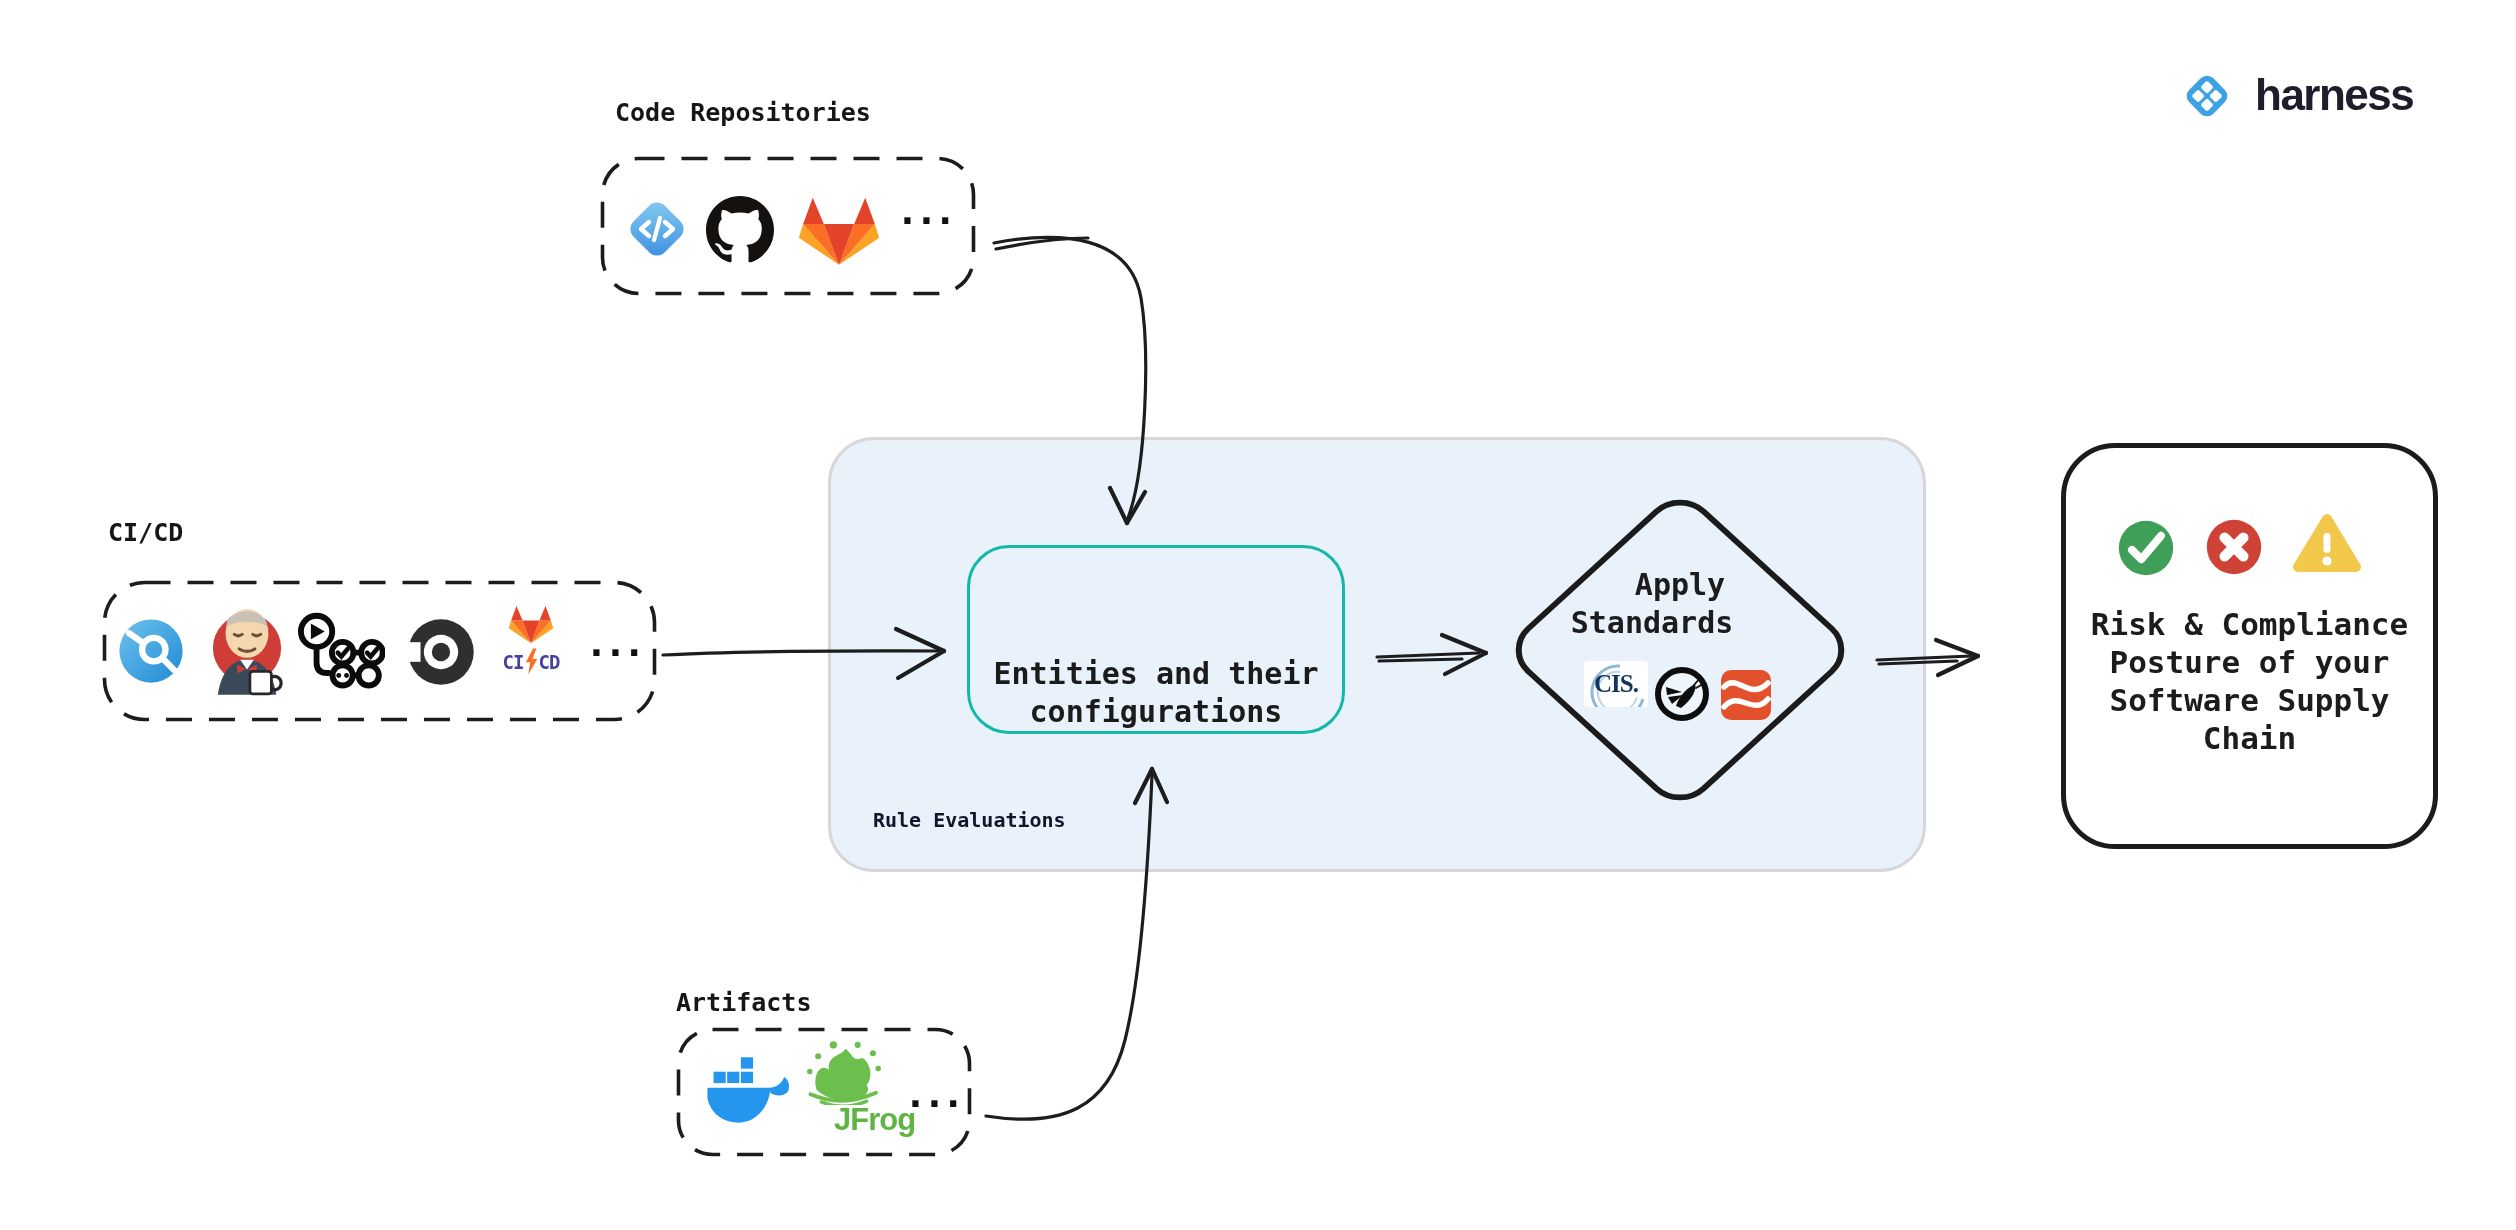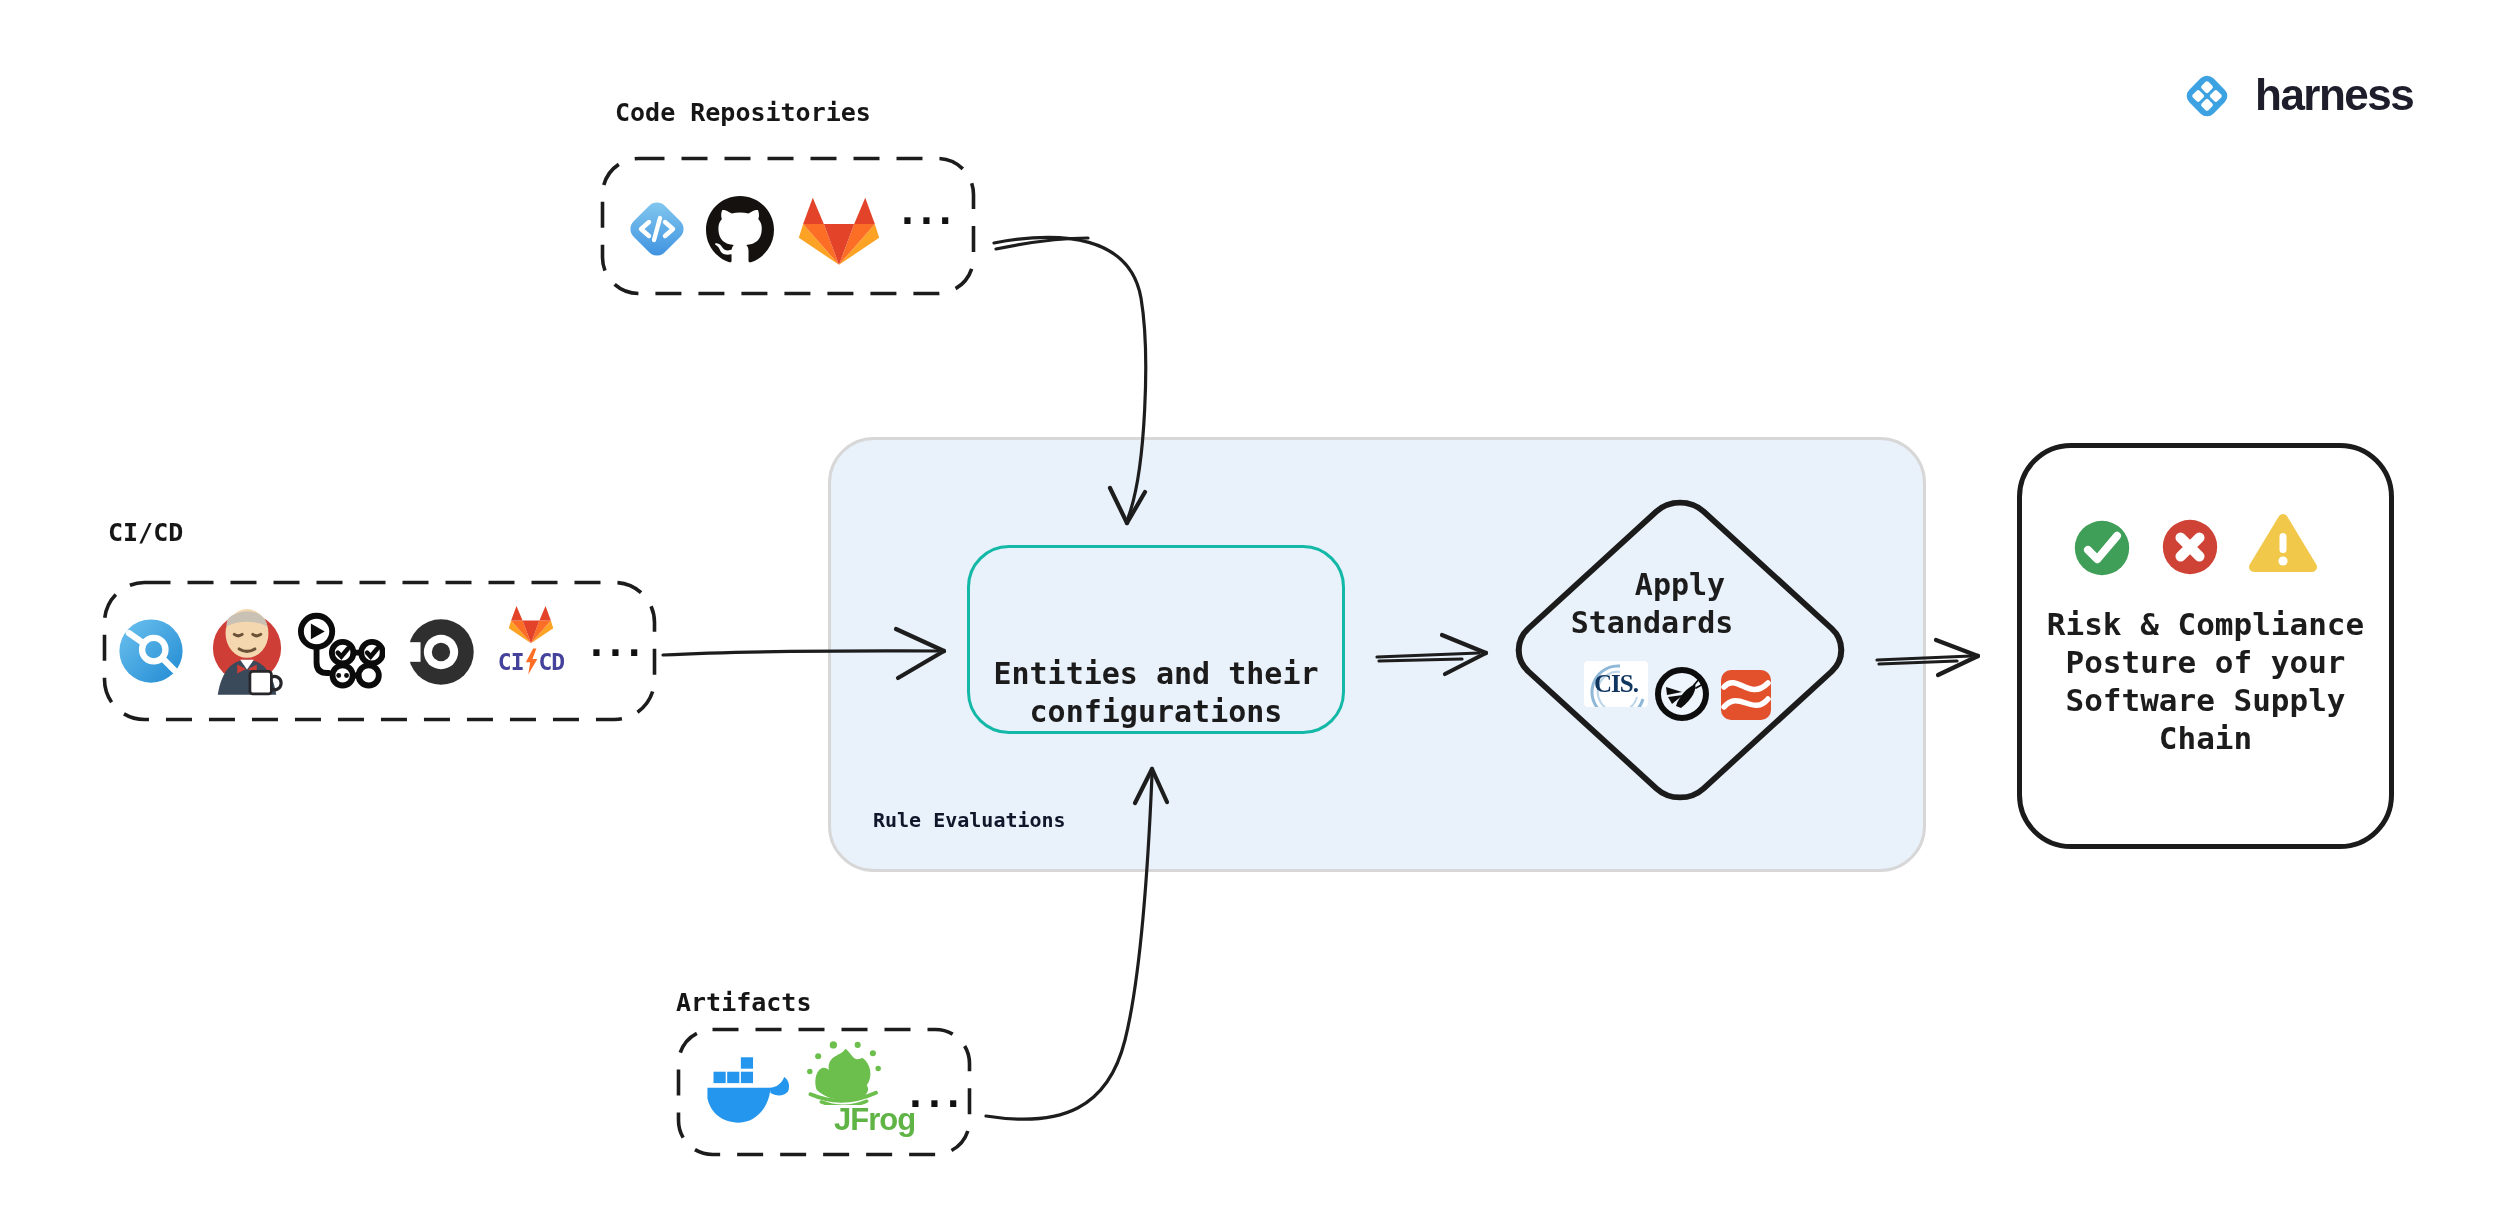--- a/index.html
+++ b/index.html
@@ -4,35 +4,35 @@
 <style>
   html,body{margin:0;padding:0;background:#fff;}
   .canvas{position:relative;width:2516px;height:1230px;background:#ffffff;overflow:hidden;
           font-family:"DejaVu Sans Mono",monospace;color:#1b1b1b;}
   .abs{position:absolute;}
   .group-label{font-size:25px;font-weight:700;color:#161616;white-space:nowrap;text-align:center;}
   .dots{font-size:38px;font-weight:700;letter-spacing:-4px;color:#111;line-height:30px;}
   .dashed-frame{position:absolute;inset:0;}
   .entities-box{border:3px solid #14b8a6;border-radius:42px;display:flex;flex-direction:column;
                 align-items:center;justify-content:flex-end;line-height:38px;font-size:30px;font-weight:700;}
-  .outcome-box{border:5px solid #1b1b1b;border-radius:54px;background:#fff;}
+  .outcome-box{border:5px solid #1b1b1b;border-radius:54px;background:#fff;margin-left:44px;}
   .outcome-text{position:absolute;left:0;right:0;top:157px;text-align:center;
                 font-size:31px;font-weight:700;line-height:38px;color:#1c1c1c;}
   .rule-label{font-size:20px;font-weight:700;color:#0f172a;white-space:nowrap;}
   .diamond-text{width:300px;text-align:center;font-size:30px;font-weight:700;color:#1c1c1c;line-height:34px;}
   .cis-box{background:#ffffff;border-radius:4px;display:flex;align-items:center;justify-content:center;
            overflow:hidden;}
   .cis-text{position:relative;font-family:"Liberation Serif",serif;font-weight:700;font-size:25px;
             color:#10365f;z-index:2;letter-spacing:-1px;}
   .logo{display:flex;align-items:flex-start;gap:24px;}
   .logo-text{font-family:"Liberation Sans",sans-serif;font-weight:700;font-size:44px;
              color:#1d1d2b;letter-spacing:-1.5px;line-height:46px;}
   .gl-cicd{display:flex;flex-direction:column;align-items:center;}
   .gl-cicd-row{display:flex;align-items:center;gap:1px;margin-top:2px;}
-  .gl-cicd-txt{font-size:23px;font-weight:700;color:#45429b;letter-spacing:-1px;}
+  .gl-cicd-txt{font-size:19px;font-weight:700;color:#45429b;letter-spacing:-1px;}
   .jfrog-label{font-family:"Liberation Sans",sans-serif;font-weight:700;font-size:31px;
                color:#5fb445;line-height:30px;letter-spacing:-1px;margin-left:30px;}
   svg{display:block;}
 </style>
 </head>
 <body>
 
 <div class="canvas">
 
   <div class="abs logo" style="left:2183px;top:72px;">

